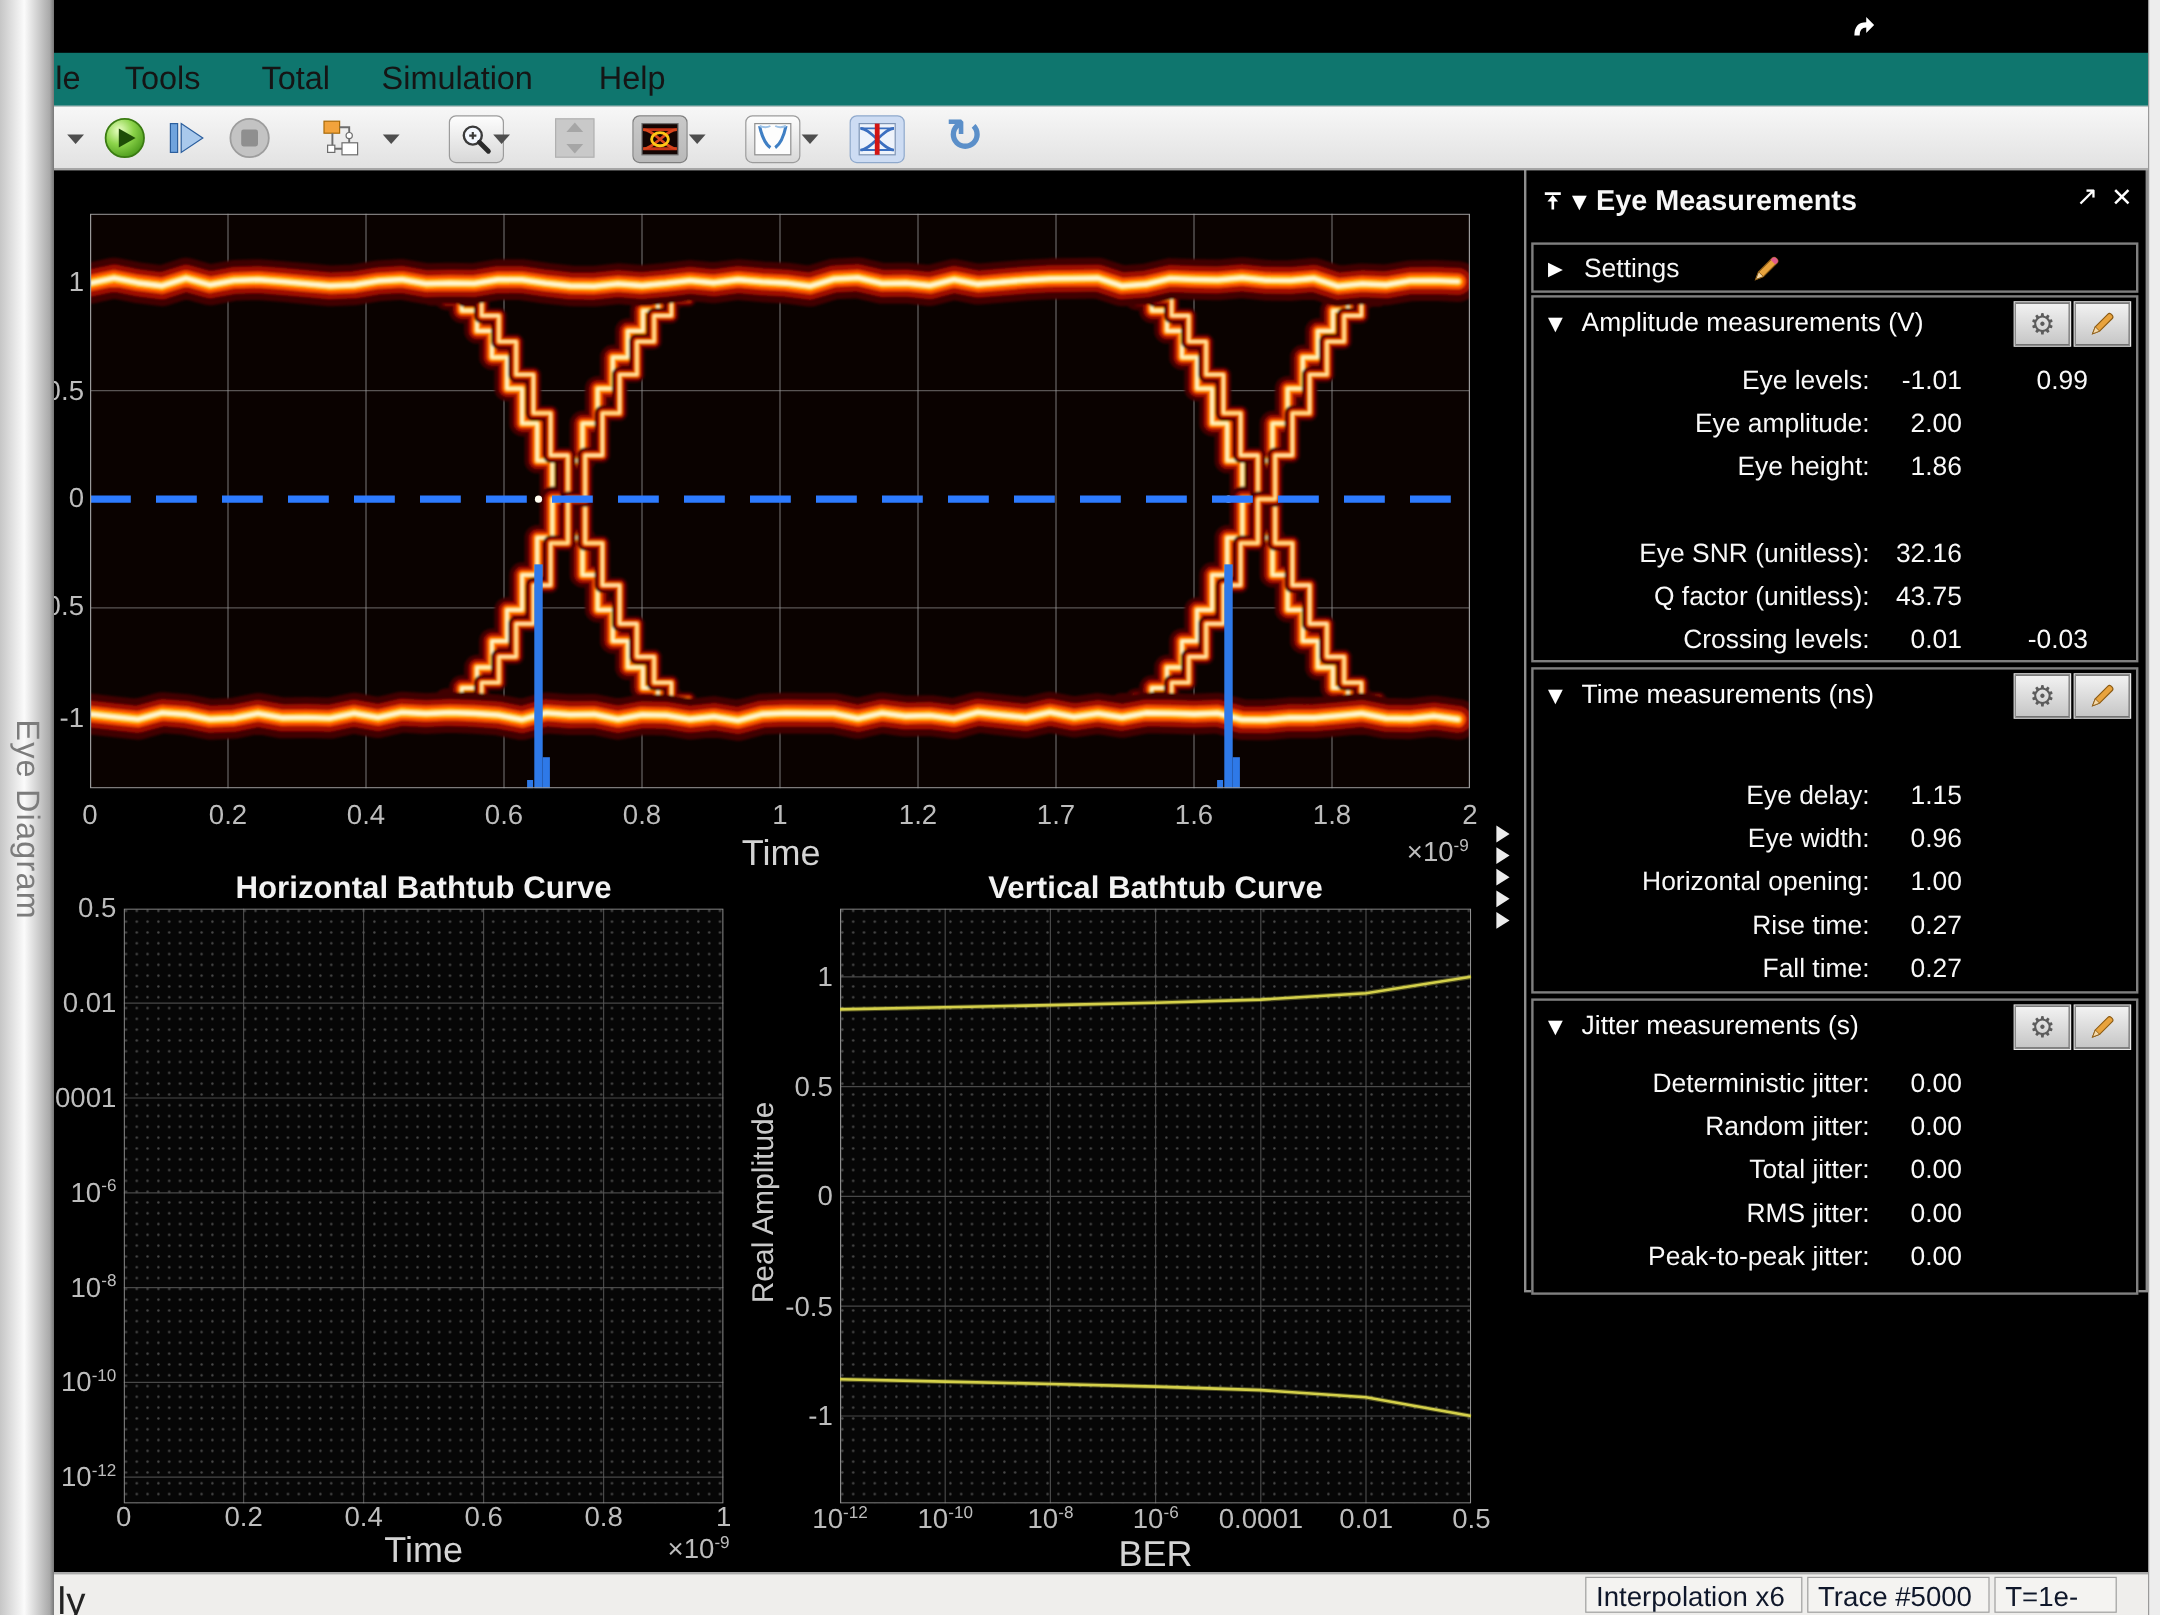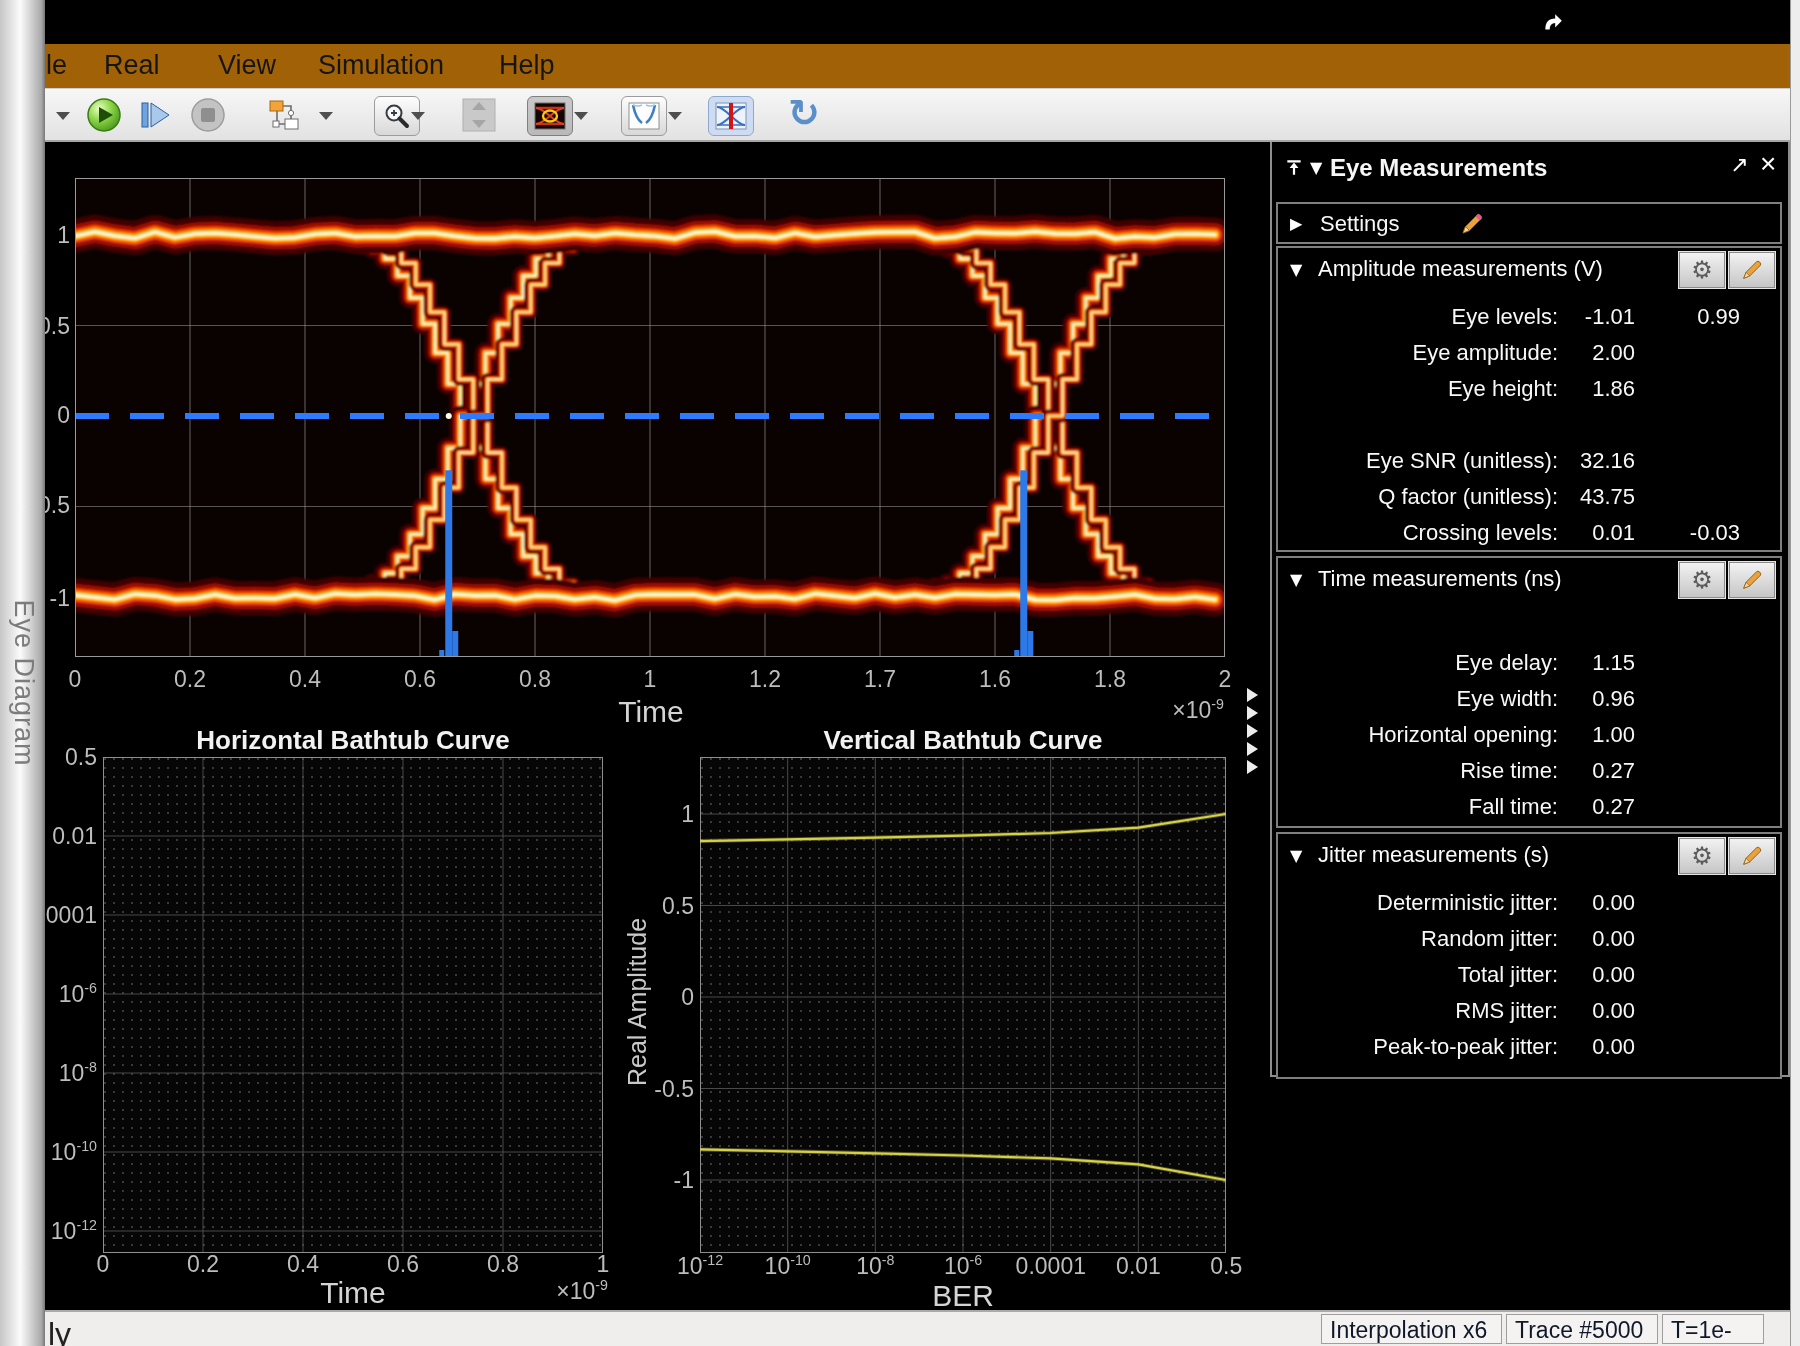--- a/index.html
+++ b/index.html
@@ -1,21 +1,21 @@
 <!DOCTYPE html>
 <html><head>
 <meta charset="utf-8">
 <style>
   html,body{margin:0;padding:0;background:#555;}
   #screen{position:relative;width:1800px;height:1346px;background:#000;overflow:hidden;
           font-family:"Liberation Sans",sans-serif;}
   .abs{position:absolute;}
   
   #titlebar{position:absolute;left:0;top:0;width:1800px;height:44px;background:#000;z-index:20;}
-  #menubar{position:absolute;left:45px;top:44px;width:1745px;height:44px;background:#a16207;
+  #menubar{position:absolute;left:45px;top:44px;width:1745px;height:44px;background:#0f766e;
            border-bottom:1px solid #cfcfcf;z-index:20;}
   .menu-item{position:absolute;top:6px;font-size:27px;color:#151515;cursor:default;}
   #toolbar{position:absolute;left:45px;top:89px;width:1745px;height:51px;
            background:linear-gradient(#f7f7f7,#e2e2e2);border-bottom:2px solid #a6a6a6;z-index:20;}
   .tbtn{position:absolute;top:7px;width:44px;height:38px;border:1px solid #9c9c9c;border-radius:6px;
         background:linear-gradient(#fdfdfd,#d8d8d8);display:flex;align-items:center;justify-content:center;}
   .tbtn.pressed{background:linear-gradient(#c9c9c9,#b9b9b9);border-color:#7f7f7f;}
   .tbtn.hl{background:#cddcf3;border-color:#8fa9cc;}
   .caret{position:absolute;top:23px;width:0;height:0;border-left:7px solid transparent;
          border-right:7px solid transparent;border-top:8px solid #4e4e4e;}
@@ -68,22 +68,22 @@
 <div id="screen">
 
   <div id="titlebar">
     <svg class="abs" style="left:1542px;top:12px" width="22" height="22" viewBox="0 0 20 20">
       <path d="M3 16 Q3 6 12 6 L12 2 18 8 12 14 12 10 Q7 10 7 16 Z" fill="#fff"></path>
     </svg>
   </div>
 
   <div id="menubar">
       <div class="menu-item" style="left: 1px;">le</div>
-      <div class="menu-item" style="left: 59px;">Real</div>
-      <div class="menu-item" style="left: 173px;">View</div>
+      <div class="menu-item" style="left: 59px;">Tools</div>
+      <div class="menu-item" style="left: 173px;">Total</div>
       <div class="menu-item" style="left: 273px;">Simulation</div>
       <div class="menu-item" style="left: 454px;">Help</div>
     </div>
 
   <div id="toolbar">
     <div class="caret" style="left:11px"></div>
     <svg class="ticon" style="left:41px;top:8px" width="36" height="36" viewBox="0 0 36 36">
       <defs>
           <radialGradient id="gplay" cx="35%" cy="30%" r="75%">
         <stop offset="0" stop-color="#eaffc4"></stop>

